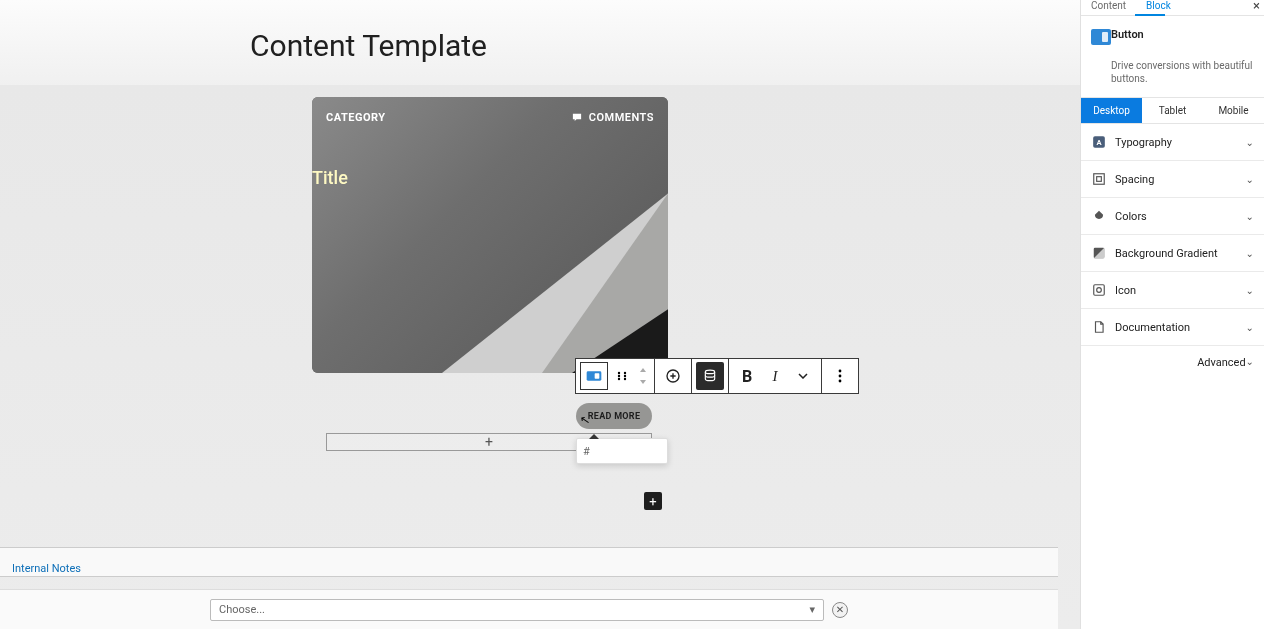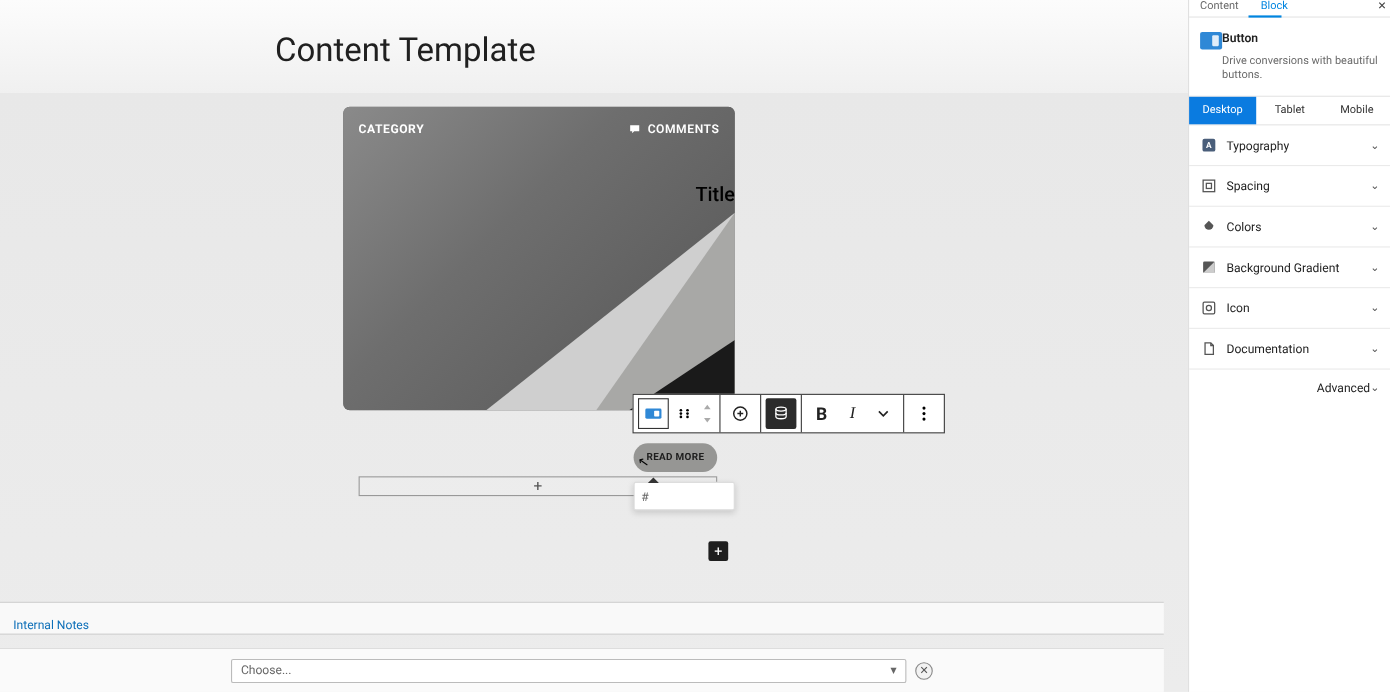--- a/index.html
+++ b/index.html
@@ -65,22 +65,22 @@
   align-items: center;
   color: #fff;
   font-size: 11px;
   font-weight: 700;
   letter-spacing: 0.5px;
 }
 .card-comments { display: flex; gap: 6px; font-weight: 600;}
 .card-title {
   position: absolute;
   top: 70px; left: 0; right: 0;
-  text-align: right;
-  color: #000000;
+  text-align: left;
+  color: #fef9c3;
   font-size: 18px;
   font-weight: 500;
 }
 .add-strip {
   position: absolute;
   left: 326px;
   top: 433px;
   width: 326px;
   height: 18px;
   background: rgba(240,240,240,0.35);
@@ -268,21 +268,21 @@
   margin-top: 1px;
 }
 .sb-block-icon::after {
   content: "";
   position: absolute;
   right: 3px; top: 3px; bottom: 3px; width: 6px;
   background: rgba(255,255,255,0.85);
   border-radius: 1px;
 }
 .sb-block-title { font-size: 11px; font-weight: 600; color: #222; }
-.sb-block-desc { font-size: 10px; color: #6a6a6a; margin-top: 8px; line-height: 1.3; }
+.sb-block-desc { font-size: 10px; color: #6a6a6a; margin-top: 18px; line-height: 1.3; }
 .sb-device-tabs {
   display: flex;
   border-bottom: 1px solid #e4e4e4;
 }
 .sb-dev {
   flex: 1;
   text-align: center;
   font-size: 10px;
   padding: 7px 0;
   cursor: pointer;

